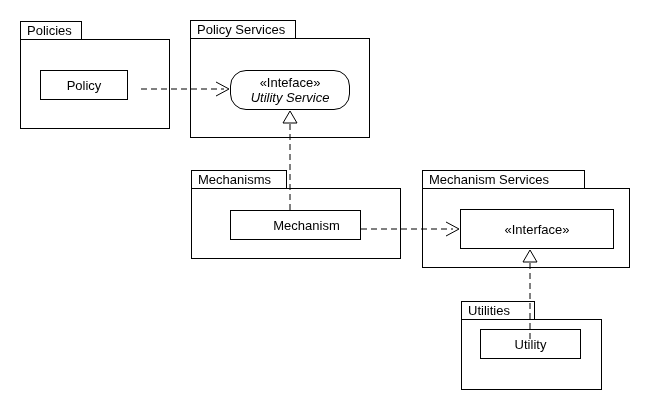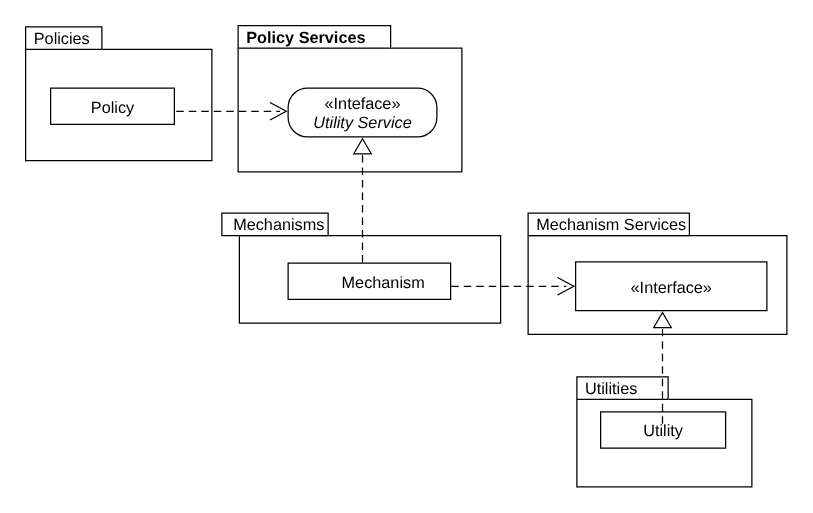--- a/index.html
+++ b/index.html
@@ -83,43 +83,43 @@
 </style>
 </head>
 <body>
 
 <div class="diagram">
 
   <div class="pkg-body" style="left:20px; top:39px; width:150px; height:90px;"></div>
   <div class="pkg-tab" style="left:20px; top:21px; width:62px; height:19px;">
     <span>Policies</span>
   </div>
-  <div class="node" style="left:40px; top:70px; width:100px; height:30px;">
+  <div class="node" style="left:40px; top:70px; width:88px; height:30px;">
     <span>Policy</span>
   </div>
 
   <div class="pkg-body" style="left:190px; top:38px; width:180px; height:100px;"></div>
-  <div class="pkg-tab" style="left:190px; top:20px; width:123px; height:19px;font-weight:bold;">
+  <div class="pkg-tab" style="left:190px; top:20px; width:106px; height:19px;">
     <span>Policy Services</span>
   </div>
   <div class="node" style="left:230px; top:70px; width:120px; height:40px;border-radius:16px;">
     <span class="iface-stereotype">«Inteface»</span>
     <span class="iface-name">Utility Service</span>
   </div>
 
   <div class="pkg-body" style="left:191px; top:188px; width:210px; height:71px;"></div>
-  <div class="pkg-tab" style="left:177px; top:170px; width:86px; height:19px;justify-content:center;">
+  <div class="pkg-tab" style="left:191px; top:170px; width:96px; height:19px;">
     <span>Mechanisms</span>
   </div>
   <div class="node" style="left:230px; top:210px; width:131px; height:30px;padding-left:22px;">
     <span>Mechanism</span>
   </div>
 
   <div class="pkg-body" style="left:422px; top:188px; width:208px; height:80px;"></div>
-  <div class="pkg-tab" style="left:422px; top:170px; width:130px; height:19px;">
+  <div class="pkg-tab" style="left:422px; top:170px; width:163px; height:19px;">
     <span>Mechanism Services</span>
   </div>
   <div class="node" style="left:460px; top:209px; width:154px; height:40px;">
     <span class="iface-stereotype">«Interface»</span>
   </div>
 
   <div class="pkg-body" style="left:461px; top:319px; width:141px; height:71px;"></div>
   <div class="pkg-tab" style="left:461px; top:301px; width:74px; height:19px;">
     <span>Utilities</span>
   </div>

